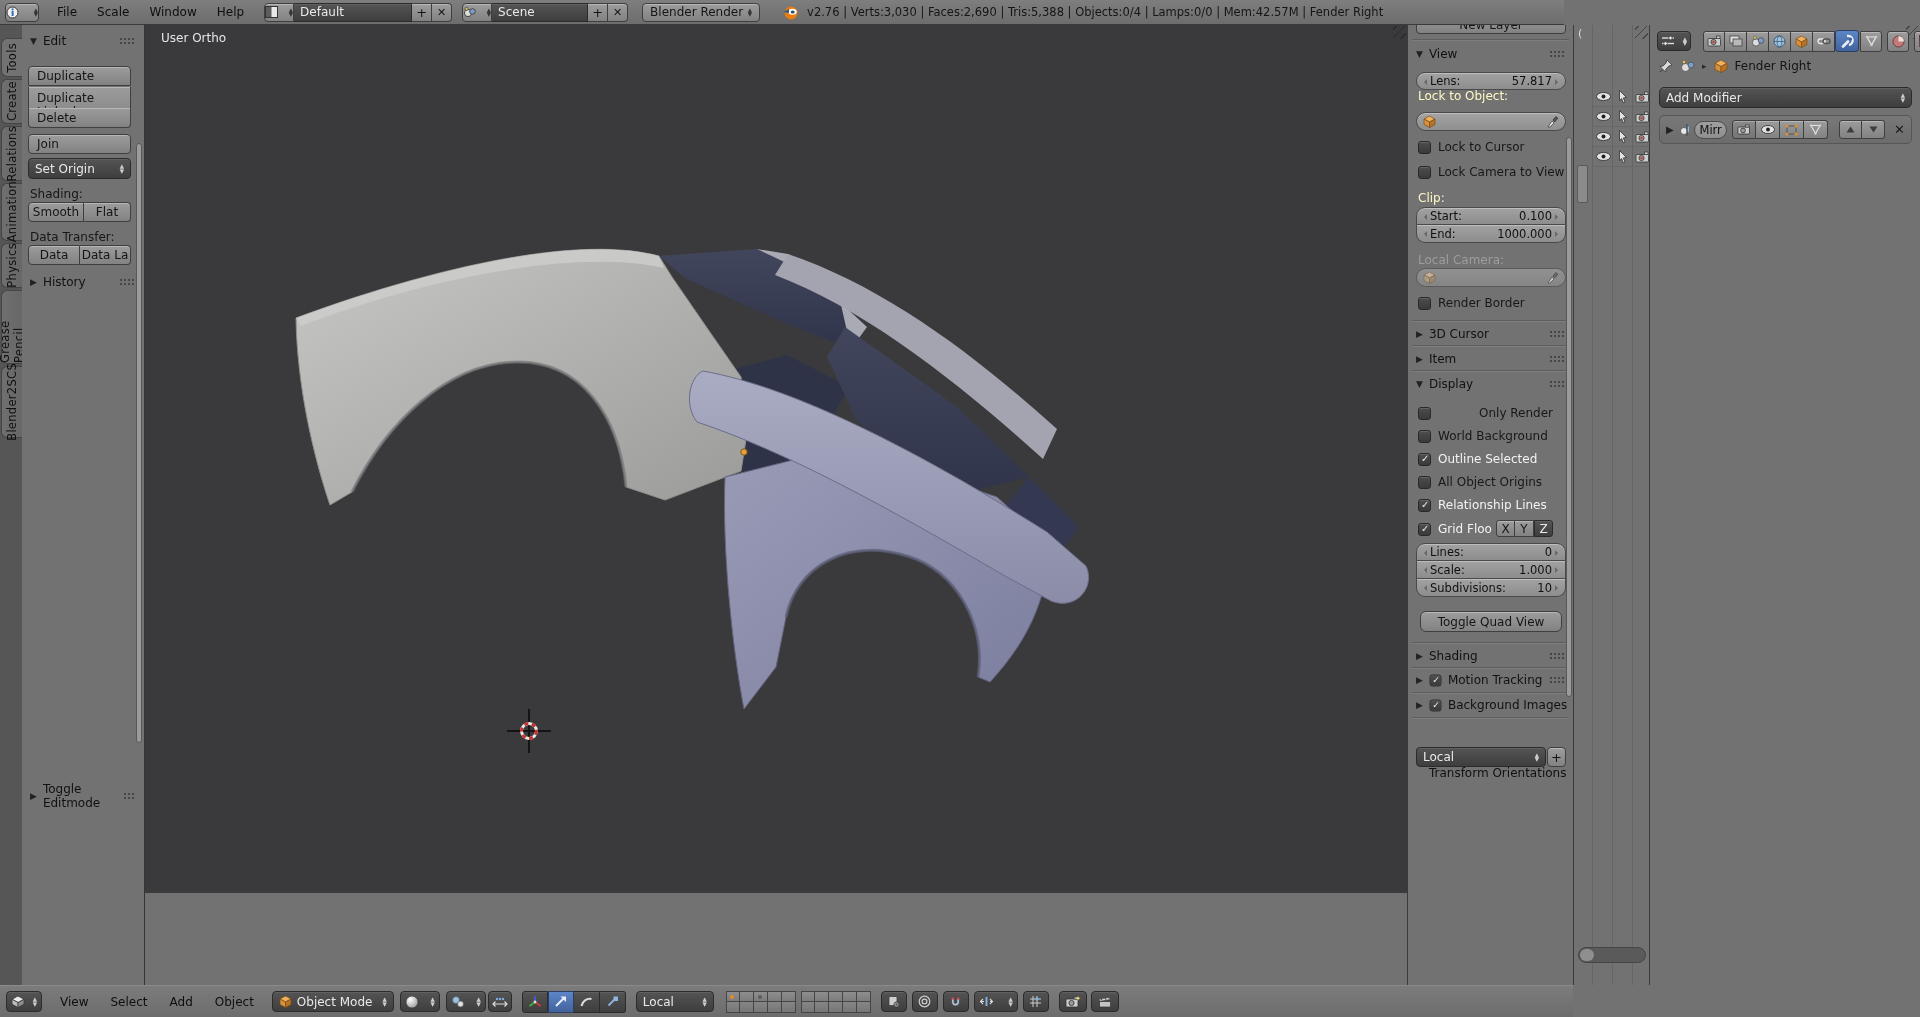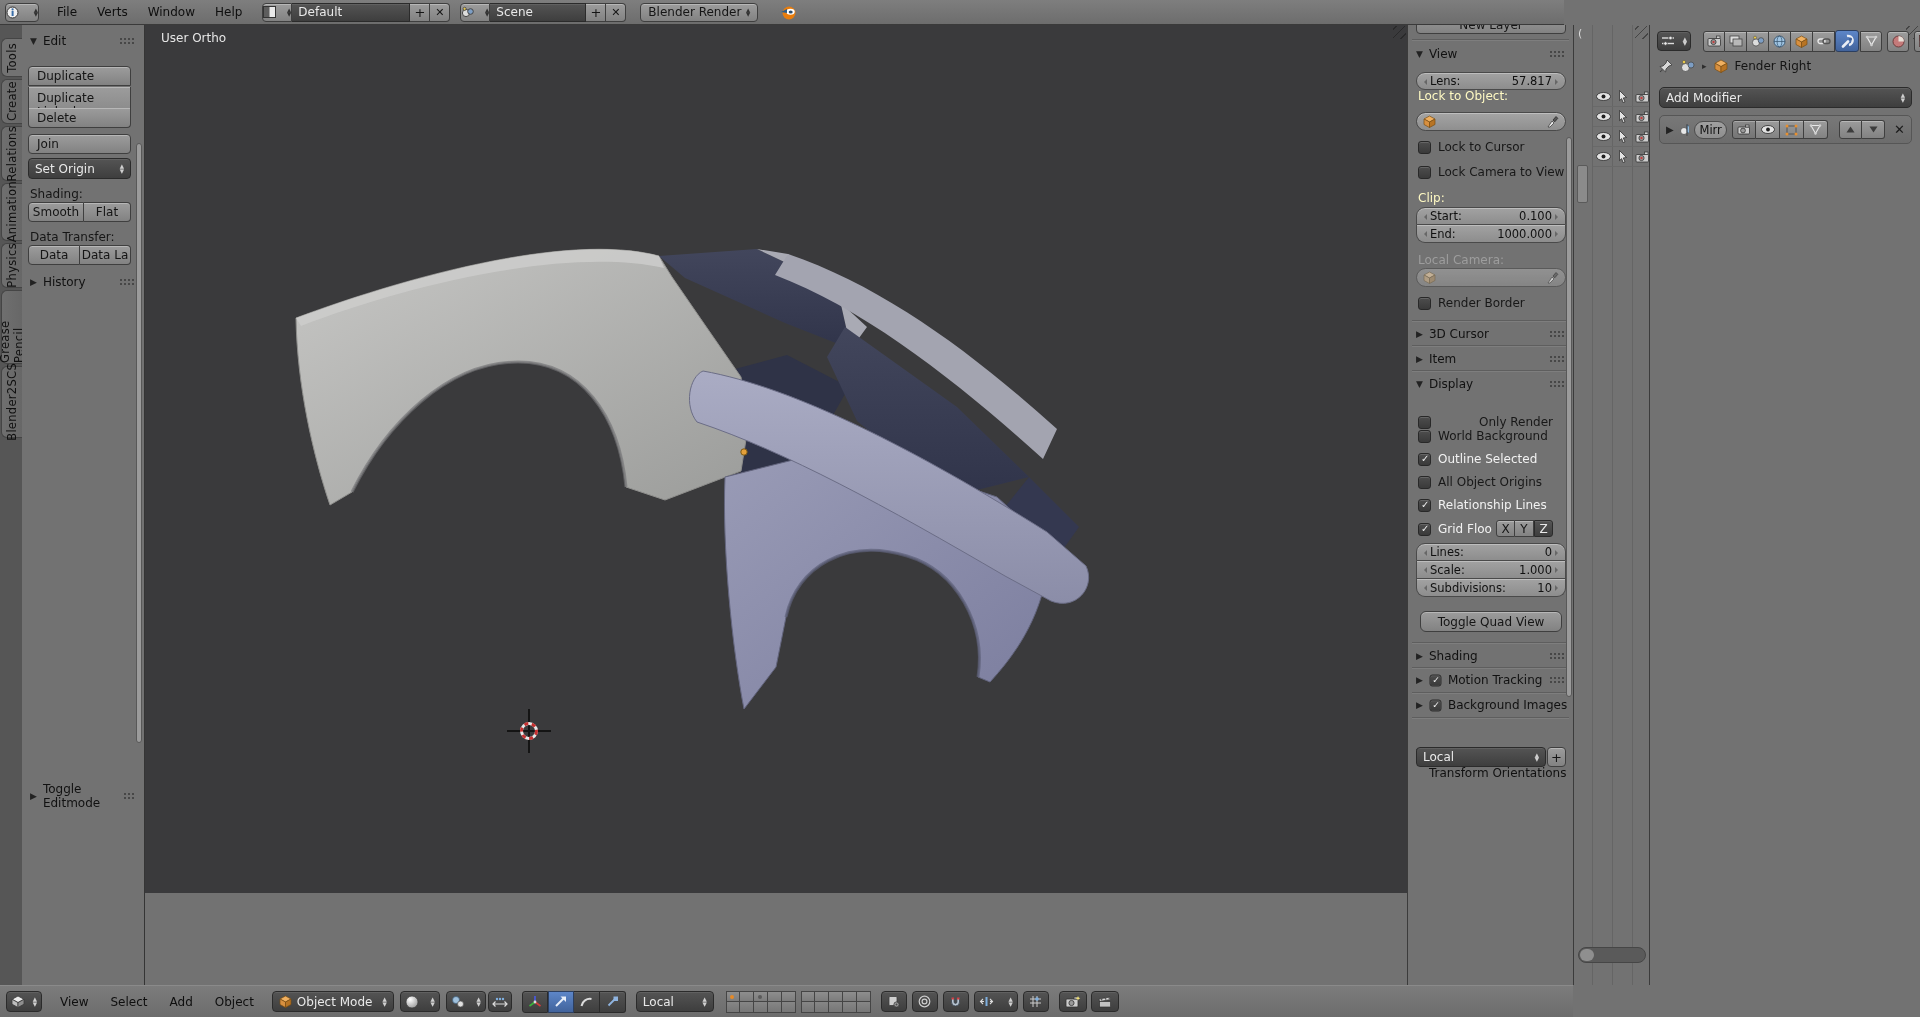--- a/index.html
+++ b/index.html
@@ -53,21 +53,21 @@
     <span class="ico">
       <svg width="13" height="13">
           <circle cx="6.5" cy="6.5" r="5.5" fill="#f0f0f0" stroke="#333"></circle>
       <rect x="5.6" y="5" width="2" height="5" fill="#3a6ea8"></rect>
           <circle cx="6.6" cy="3.4" r="1.1" fill="#3a6ea8"></circle>
         </svg>
       </span>
     <span class="updn" style="color:#222">▲<br>▼</span>
   </div>
   <div class="menu" style="margin-left:8px;">File</div>
-  <div class="menu">Verts</div>
+  <div class="menu">Scale</div>
   <div class="menu">Window</div>
   <div class="menu">Help</div>
 
   <div style="display:flex;align-items:center;margin-left:10px;height:19px;">
     <div class="b" style="width:30px;height:19px;border-radius:4px 0 0 4px;gap:2px;">
       <svg width="13" height="12">
           <rect x="0.5" y="0.5" width="12" height="11" fill="#e9e9e9" stroke="#333"></rect>
           <rect x="1" y="1" width="5.5" height="10" fill="#5d5d5d"></rect>
         </svg>
       <span class="updn" style="color:#222">▲<br>▼</span>
@@ -101,20 +101,21 @@
   </div>
 
   <span class="ico" style="margin-left:22px;">
     <svg width="17" height="15">
         <circle cx="9" cy="8" r="6.5" fill="#e87d0d"></circle>
         <ellipse cx="10.5" cy="6.8" rx="4.2" ry="3" fill="#fff"></ellipse>
         <ellipse cx="10.7" cy="7" rx="2" ry="1.5" fill="#2a4c6e"></ellipse>
         <path d="M1,7 L7,4 L7,8 Z" fill="#2a5d8c"></path>
       </svg>
   </span>
+  <span style="margin-left:8px;font-size:11.5px;color:#151515;">v2.76 | Verts:3,030 | Faces:2,690 | Tris:5,388 | Objects:0/4 | Lamps:0/0 | Mem:42.57M | Fender Right</span>
 </div>
 
 <div class="abs" style="left:0;top:25px;width:22px;height:960px;background:#565656;">
   <div class="vtab active" style="top:13px;height:39px;">
       <span>Tools</span>
     </div>
   <div class="vtab" style="top:54px;height:45px;">
       <span>Create</span>
     </div>
   <div class="vtab" style="top:101px;height:55px;">
@@ -318,21 +319,21 @@
     <span>Item</span>
     <span class="pgrip"></span>
   </div>
   <div class="hsep" style="left:4px;right:4px;top:345px;"></div>
   <div class="sect" style="left:8px;top:352px;width:150px;">
     <span class="tri">▼</span>
     <span>Display</span>
     <span class="pgrip"></span>
   </div>
 
-  <div class="crow dsp" style="left:10px;top:390px;gap:48px;">
+  <div class="crow dsp" style="left:10px;top:381px;gap:48px;">
     <span class="cbx"></span>
       <span>Only Render</span>
     </div>
   <div class="crow dsp" style="left:10px;top:404px;">
     <span class="cbx"></span>
       <span>World Background</span>
     </div>
   <div class="crow dsp on" style="left:10px;top:427px;">
     <span class="cbx"></span>
       <span>Outline Selected</span>

